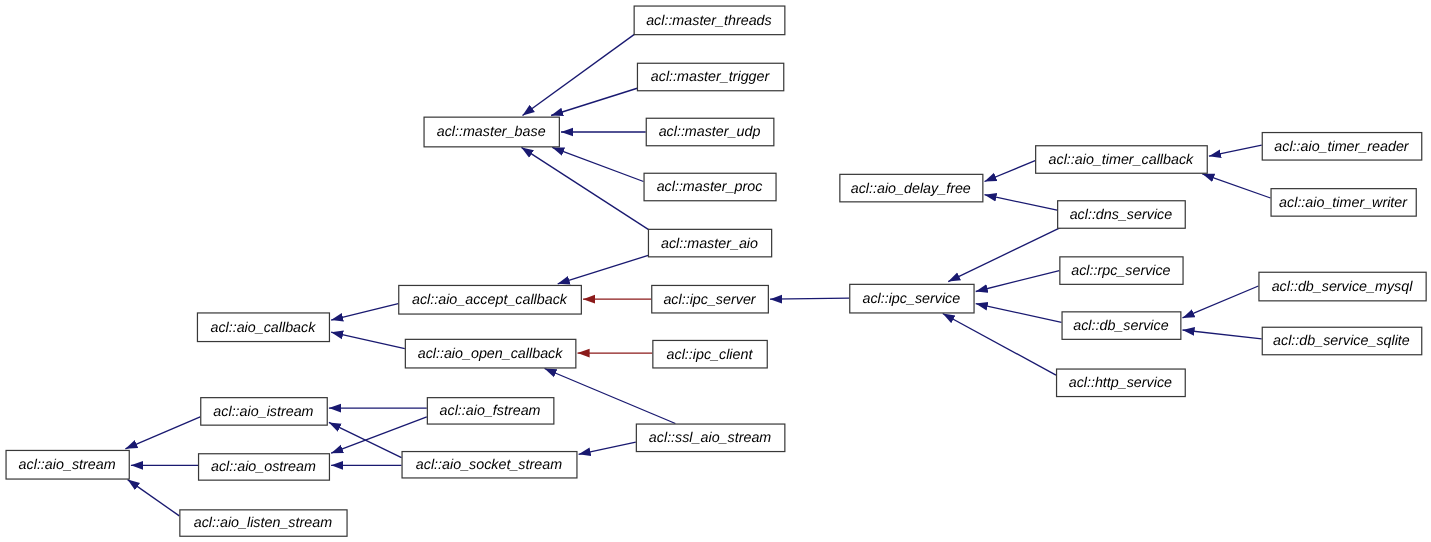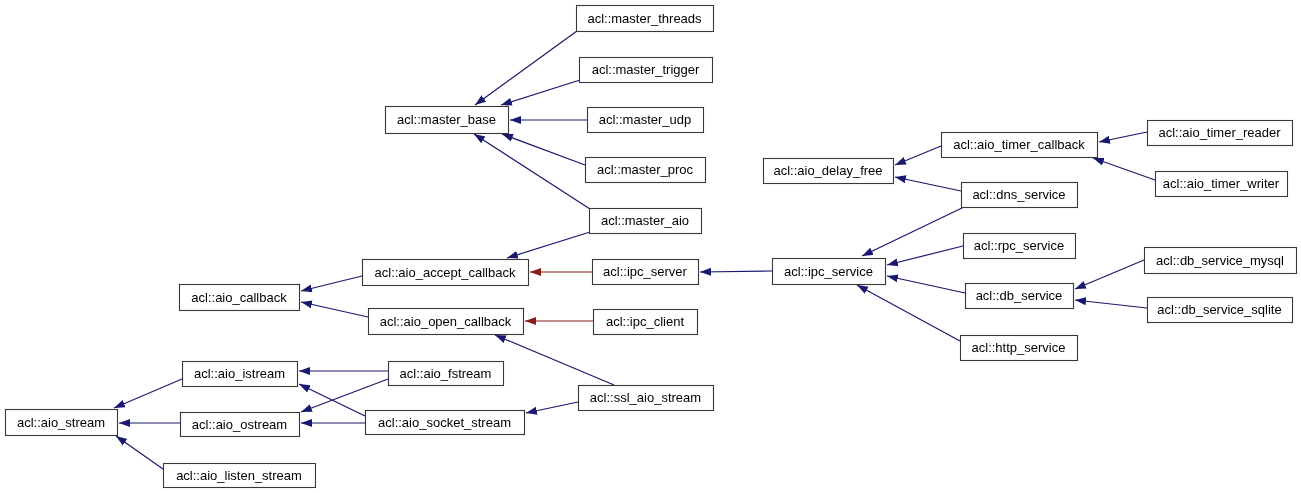--- a/index.html
+++ b/index.html
@@ -7,20 +7,21 @@
     padding: 0;
     background: #ffffff;
     font-family: "Liberation Sans", sans-serif;
   }
   .canvas {
     position: relative;
     width: 1301px;
     height: 493px;
     background: #ffffff;
     overflow: hidden;
+    font-style: italic;
   }
   svg { display: block; }
   .node-rect {
     fill: #ffffff;
     stroke: #383838;
     stroke-width: 1.1;
   }
   .node-label {
     fill: #000000;
     font-family: "Liberation Sans", sans-serif;

